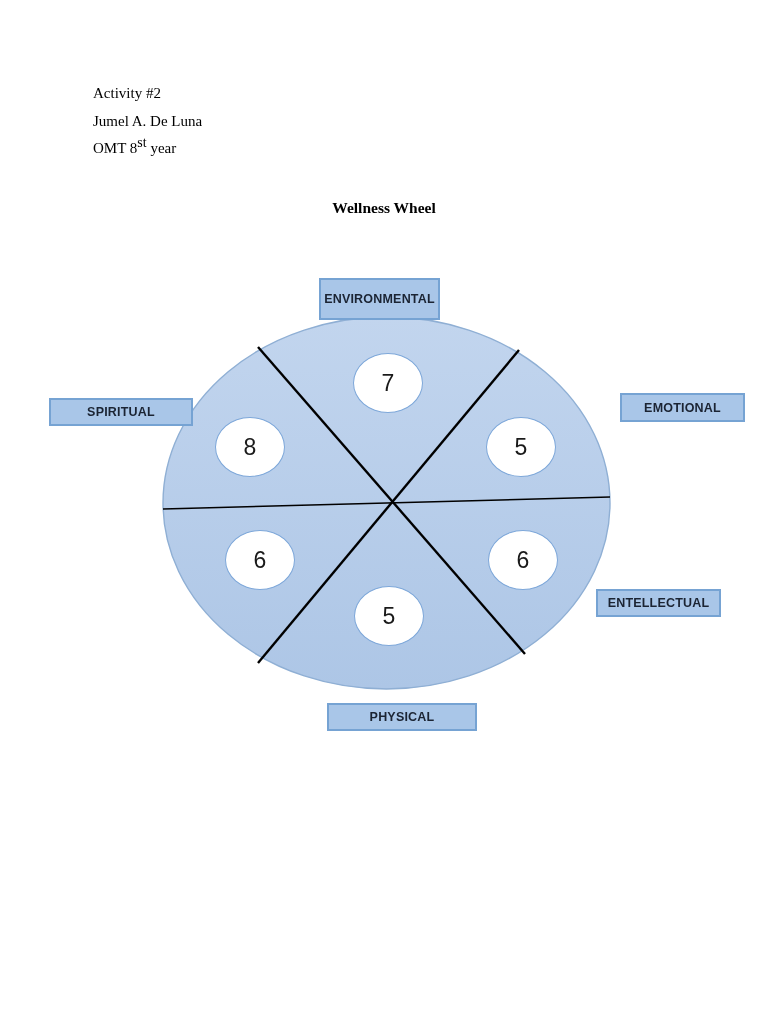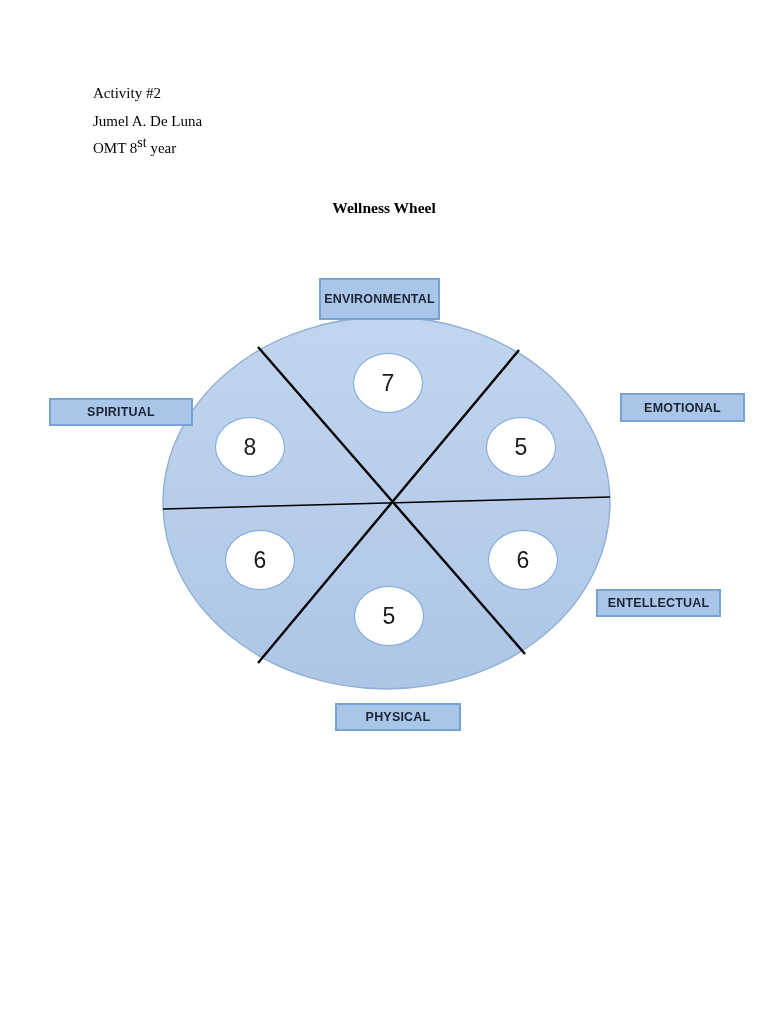--- a/index.html
+++ b/index.html
@@ -62,21 +62,21 @@
     font-size: 12.5px;
     font-weight: 700;
     letter-spacing: 0.2px;
     display: flex;
     align-items: center;
     justify-content: center;
   }
   .label-environmental { left: 319px; top: 278px; width: 121px; height: 42px; }
   .label-emotional     { left: 596px; top: 393px; width: 125px; height: 29px; margin-left: 24px; }
   .label-entellectual  { left: 596px; top: 578px; width: 125px; height: 28px; margin-top: 11px; }
-  .label-physical      { left: 335px; top: 703px; width: 126px; height: 28px; }
+  .label-physical      { left: 327px; top: 703px; width: 150px; height: 28px; }
   .label-social        { left: 52px;  top: 583px; width: 128px; height: 28px; }
   .label-spiritual     { left: 49px;  top: 398px; width: 144px; height: 28px; }
 
   
   .score-circle {
     position: absolute;
     box-sizing: border-box;
     width: 70px;
     height: 60px;
     border-radius: 50%;

